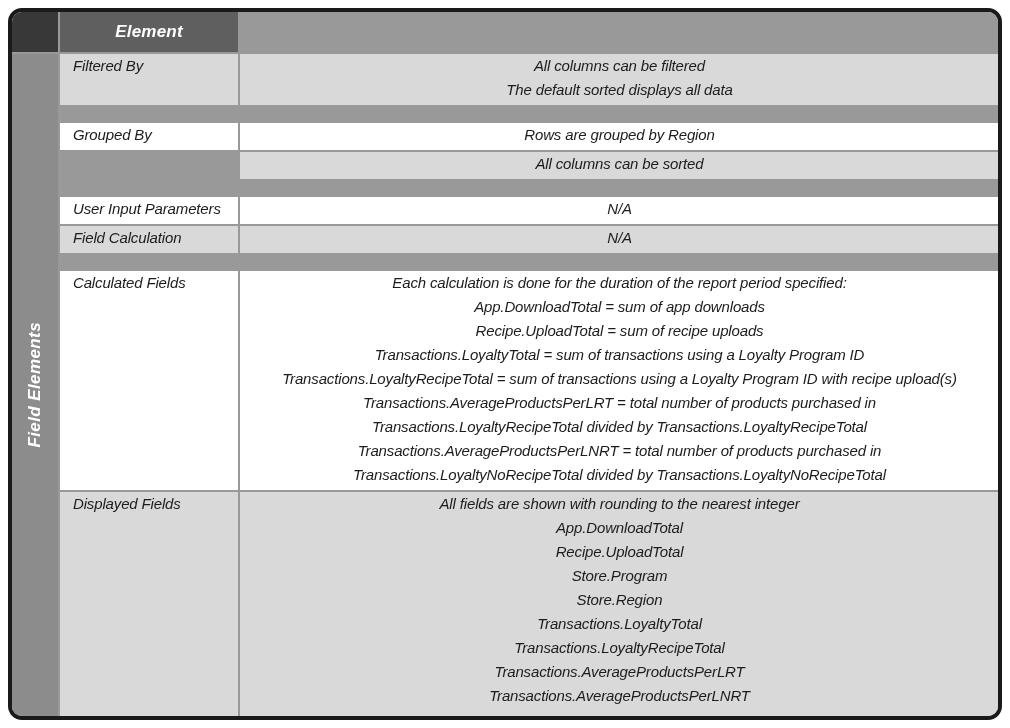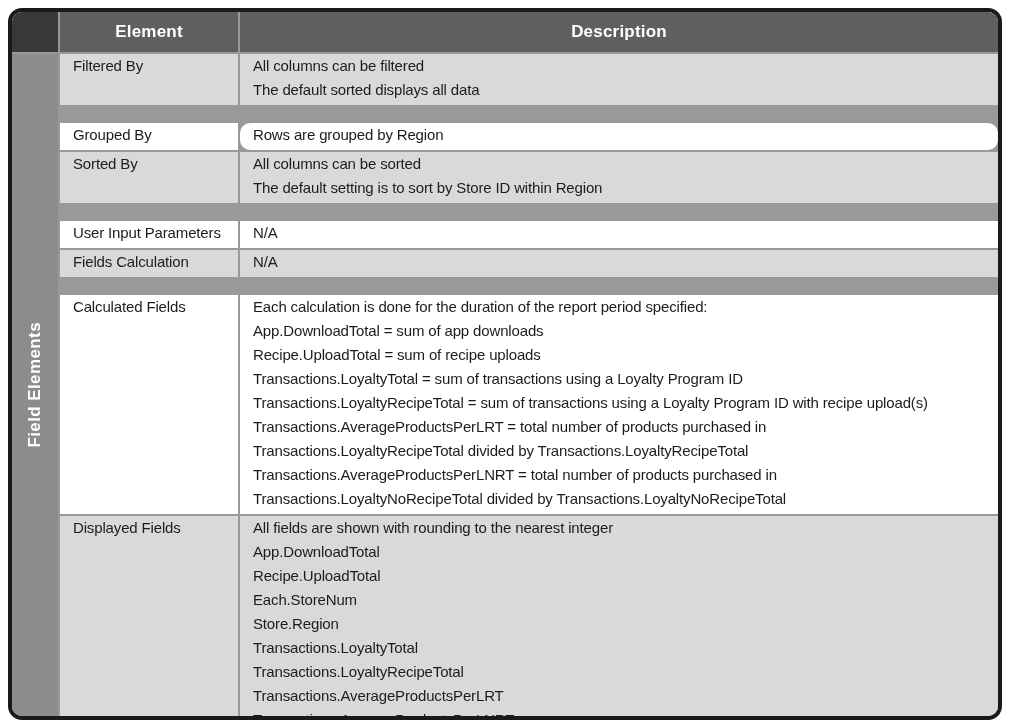--- a/index.html
+++ b/index.html
@@ -36,20 +36,21 @@
   }
   .grid {
     display: grid;
     width: 100%;
     height: 100%;
     box-sizing: border-box;
     grid-template-columns: 46px 178px 1fr;
     grid-template-rows: 40px auto auto auto auto auto auto 1fr;
     gap: 2px;
     background: var(--grid-line);
+    font-style: italic;
   }
   .corner {
     grid-column: 1;
     grid-row: 1;
     background: var(--corner-bg);
   }
   .hcell {
     background: var(--header-bg);
     color: var(--header-text);
     font-weight: bold;
@@ -79,64 +80,59 @@
     white-space: nowrap;
   }
   .cell {
     padding: 0 12px 3px 13px;
     font-size: 15px;
     line-height: 24px;
     letter-spacing: -0.15px;
     overflow: hidden;
   }
   .cell.el   { grid-column: 2; }
-  .cell.desc { grid-column: 3; }
+  .cell.desc { grid-column: 3; text-align: center; }
   .shade { background: var(--row-shaded-bg); }
   .plain { background: var(--row-plain-bg); margin-top: 16px; }
   .line { white-space: nowrap; }
 </style>
 </head>
 <body>
 
 <div class="frame">
   <div class="grid" id="grid">
     <div class="corner"></div>
     <div class="hcell el-h">Element</div>
-    <div class="hcell desc-h">Description</div>
     <div class="sidebar">
       <span class="vlabel">Field Elements</span>
     </div>
   <div class="cell el shade" style="grid-row: 2;">
         <div class="line">Filtered By</div>
       </div>
       <div class="cell desc shade" style="grid-row: 2;">
         <div class="line">All columns can be filtered</div>
         <div class="line">The default sorted displays all data</div>
       </div>
       <div class="cell el plain" style="grid-row: 3;">
         <div class="line">Grouped By</div>
       </div>
-      <div class="cell desc plain" style="grid-row: 3; border-radius: 10px;">
+      <div class="cell desc plain" style="grid-row: 3;">
         <div class="line">Rows are grouped by Region</div>
-      </div>
-      <div class="cell el shade" style="grid-row: 4;">
-        <div class="line">Sorted By</div>
       </div>
       <div class="cell desc shade" style="grid-row: 4;">
         <div class="line">All columns can be sorted</div>
-        <div class="line">The default setting is to sort by Store ID within Region</div>
       </div>
       <div class="cell el plain" style="grid-row: 5;">
         <div class="line">User Input Parameters</div>
       </div>
       <div class="cell desc plain" style="grid-row: 5;">
         <div class="line">N/A</div>
       </div>
       <div class="cell el shade" style="grid-row: 6;">
-        <div class="line">Fields Calculation</div>
+        <div class="line">Field Calculation</div>
       </div>
       <div class="cell desc shade" style="grid-row: 6;">
         <div class="line">N/A</div>
       </div>
       <div class="cell el plain" style="grid-row: 7;">
         <div class="line">Calculated Fields</div>
       </div>
       <div class="cell desc plain" style="grid-row: 7;">
         <div class="line">Each calculation is done for the duration of the report period specified:</div>
         <div class="line">App.DownloadTotal = sum of app downloads</div>
@@ -148,21 +144,21 @@
         <div class="line">Transactions.AverageProductsPerLNRT = total number of products purchased in</div>
         <div class="line">Transactions.LoyaltyNoRecipeTotal divided by Transactions.LoyaltyNoRecipeTotal</div>
       </div>
       <div class="cell el shade" style="grid-row: 8;">
         <div class="line">Displayed Fields</div>
       </div>
       <div class="cell desc shade" style="grid-row: 8;">
         <div class="line">All fields are shown with rounding to the nearest integer</div>
         <div class="line">App.DownloadTotal</div>
         <div class="line">Recipe.UploadTotal</div>
-        <div class="line">Each.StoreNum</div>
+        <div class="line">Store.Program</div>
         <div class="line">Store.Region</div>
         <div class="line">Transactions.LoyaltyTotal</div>
         <div class="line">Transactions.LoyaltyRecipeTotal</div>
         <div class="line">Transactions.AverageProductsPerLRT</div>
         <div class="line">Transactions.AverageProductsPerLNRT</div>
       </div>
     </div>
 </div>
 
 </body></html>

